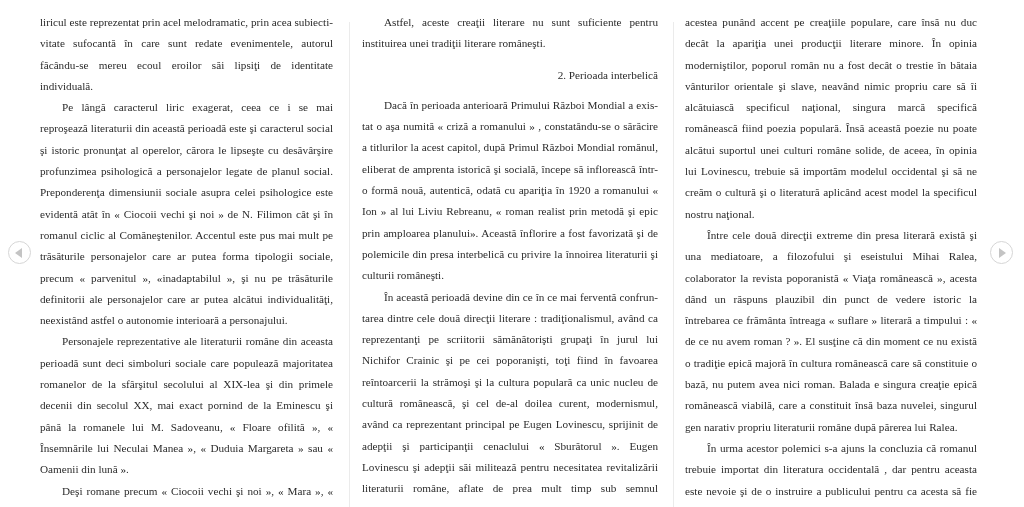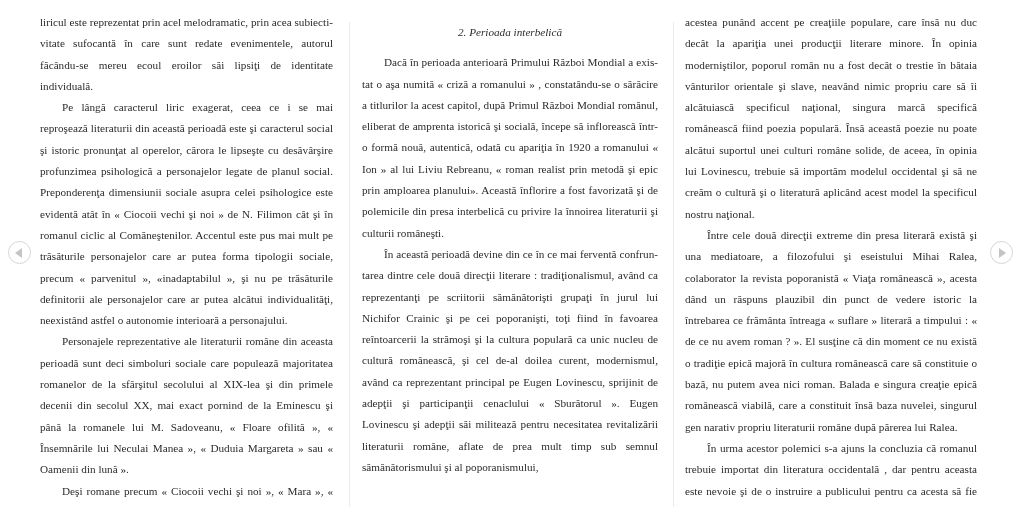--- a/index.html
+++ b/index.html
@@ -9,21 +9,21 @@
     position:relative;
   }
   .viewer { position:absolute; inset:0; }
   .col {
     position:absolute; top:12px; bottom:0;
     font-size:11.2px; line-height:21.3px; text-align:justify;
     hyphens:manual;
   }
   .col p { margin:0; }
   .col p.indent { text-indent:22px; }
-  .col .heading { margin:10px 0 9px 0; text-indent:0; text-align:center;font-style:italic; }
+  .col .heading { margin:10px 0 9px 0; text-indent:0; text-align:right; }
   .col .heading.sub { padding-left:12px; }
   .col1 { left:40px; width:293px; }
   .col2 { left:362px; width:296px; }
   .col3 { left:685px; width:292px;font-family:Liberation Serif, serif; }
   .divider {
     position:absolute; top:22px; bottom:0; width:1px; background:#ebebeb;
   }
   .div1 { left:349px; }
   .div2 { left:673px; }
   .nav {
@@ -45,20 +45,21 @@
   <div class="col col1">
     <p>liricul este reprezentat prin acel melodramatic, prin acea subiecti­vitate sufocantă în care sunt redate evenimentele, autorul făcându-se mereu ecoul eroilor săi lipsiţi de identitate individuală.</p>
     <p class="indent">Pe lângă caracterul liric exagerat, ceea ce i se mai reproşează literaturii din această perioadă este şi caracterul social şi istoric pronunţat al operelor, cărora le lipseşte cu desăvârşire profunzimea psihologică a personajelor legate de planul social. Preponderenţa dimensiunii sociale asupra celei psihologice este evidentă atât în « Ciocoii vechi şi noi » de N. Filimon cât şi în romanul ciclic al Comăneştenilor. Accentul este pus mai mult pe trăsăturile perso­najelor care ar putea forma tipologii sociale, precum « parvenitul », «inadaptabilul », şi nu pe trăsăturile definitorii ale personajelor care ar putea alcătui individualităţi, neexistând astfel o autonomie inte­rioară a personajului.</p>
     <p class="indent">Personajele reprezentative ale literaturii române din aceasta perioadă sunt deci simboluri sociale care populează majoritatea ro­manelor de la sfârşitul secolului al XIX-lea şi din primele decenii din secolul XX, mai exact pornind de la Eminescu şi până la ro­manele lui M. Sadoveanu, « Floare ofilită », « Însemnările lui Ne­culai Manea », « Duduia Margareta » sau « Oamenii din lună ».</p>
     <p class="indent">Deşi romane precum « Ciocoii vechi şi noi », « Mara », « Viaţa la ţară » şi « Tănase Scatiu » se bucură de valoare estetic recunoscută, majoritatea operelor epice din perioada antebelică sunt fie strict istorice, ca « Manoil », « Elena », sau « Dan », fie prea lirice, nefiind decât « creaţii subiective, în care scriitorii îşi fixează momentele vieţii şi suferinţii lor »,după cum spunea Eugen Lo­vinescu în « Istoria literaturii române moderne ».</p>
   </div>
 
   <div class="divider div1"></div>
 
   <div class="col col2">
+    <p class="indent">Astfel, aceste creaţii literare nu sunt suficiente pentru institui­rea unei tradiţii literare româneşti.</p>
     <p class="heading">2. Perioada interbelică</p>
     <p class="indent">Dacă în perioada anterioară Primului Război Mondial a exis­tat o aşa numită « criză a romanului » , constatându-se o sărăcire a titlurilor la acest capitol, după Primul Război Mondial romănul, eli­berat de amprenta istorică şi socială, începe să infloreascâ într-o formă nouă, autentică, odată cu apariţia în 1920 a romanului « Ion » al lui Liviu Rebreanu, « roman realist prin metodă şi epic prin am­ploarea planului». Această înflorire a fost favorizată şi de pole­micile din presa interbelică cu privire la înnoirea literaturii şi cul­turii româneşti.</p>
     <p class="indent">În această perioadă devine din ce în ce mai ferventă confrun­tarea dintre cele două direcţii literare : tradiţionalismul, având ca reprezentanţi pe scriitorii sămănătorişti grupaţi în jurul lui Nichifor Crainic şi pe cei poporanişti, toţi fiind în favoarea reîntoarcerii la strămoşi şi la cultura populară ca unic nucleu de cultură ro­mânească, şi cel de-al doilea curent, modernismul, având ca repre­zentant principal pe Eugen Lovinescu, sprijinit de adepţii şi partici­panţii cenaclului « Sburătorul ». Eugen Lovinescu şi adepţii săi mi­litează pentru necesitatea revitalizării literaturii române, aflate de prea mult timp sub semnul sămănătorismului şi al poporanismului,</p>
   </div>
 
   <div class="divider div2"></div>
 
   <div class="col col3">
     <p>acestea punând accent pe creaţiile populare, care însă nu duc decât la apariţia unei producţii literare minore. În opinia moderniştilor, poporul român nu a fost decât o trestie în bătaia vânturilor orientale şi slave, neavând nimic propriu care să îi alcătuiască specificul naţional, singura marcă specifică românească fiind poezia populară. Însă această poezie nu poate alcătui suportul unei culturi române solide, de aceea, în opinia lui Lovinescu, trebuie să importăm mo­delul occidental şi să ne creăm o cultură şi o literatură aplicând acest model la specificul nostru naţional.</p>
     <p class="indent">Între cele două direcţii extreme din presa literară există şi una mediatoare, a filozofului şi eseistului Mihai Ralea, colaborator la revista poporanistă « Viaţa românească », acesta dând un răspuns plauzibil din punct de vedere istoric la întrebarea ce frământa în­treaga « suflare » literară a timpului : « de ce nu avem roman ? ». El susţine că din moment ce nu există o tradiţie epică majoră în cultura românească care să constituie o bază, nu putem avea nici roman. Balada e singura creaţie epică românească viabilă, care a constituit însă baza nuvelei, singurul gen narativ propriu literaturii române după părerea lui Ralea.</p>

